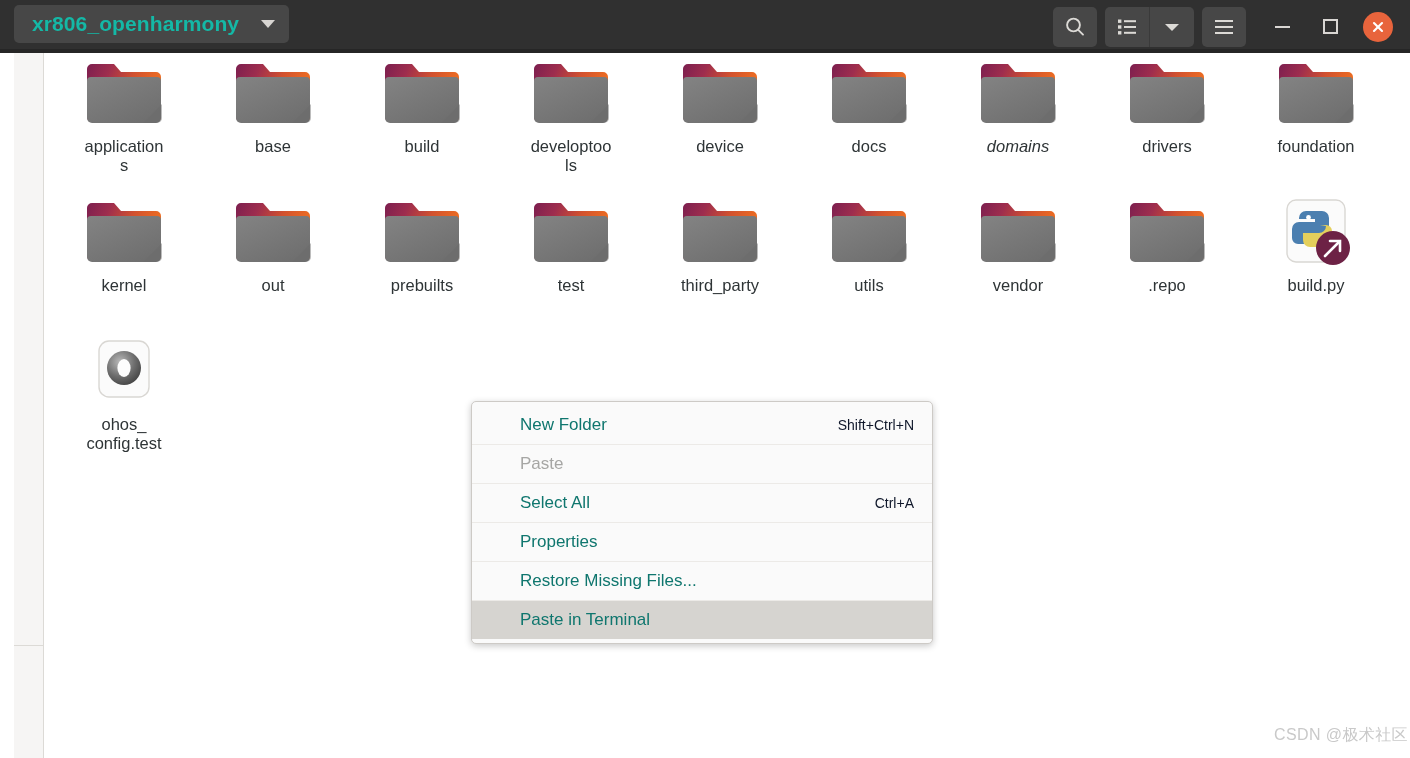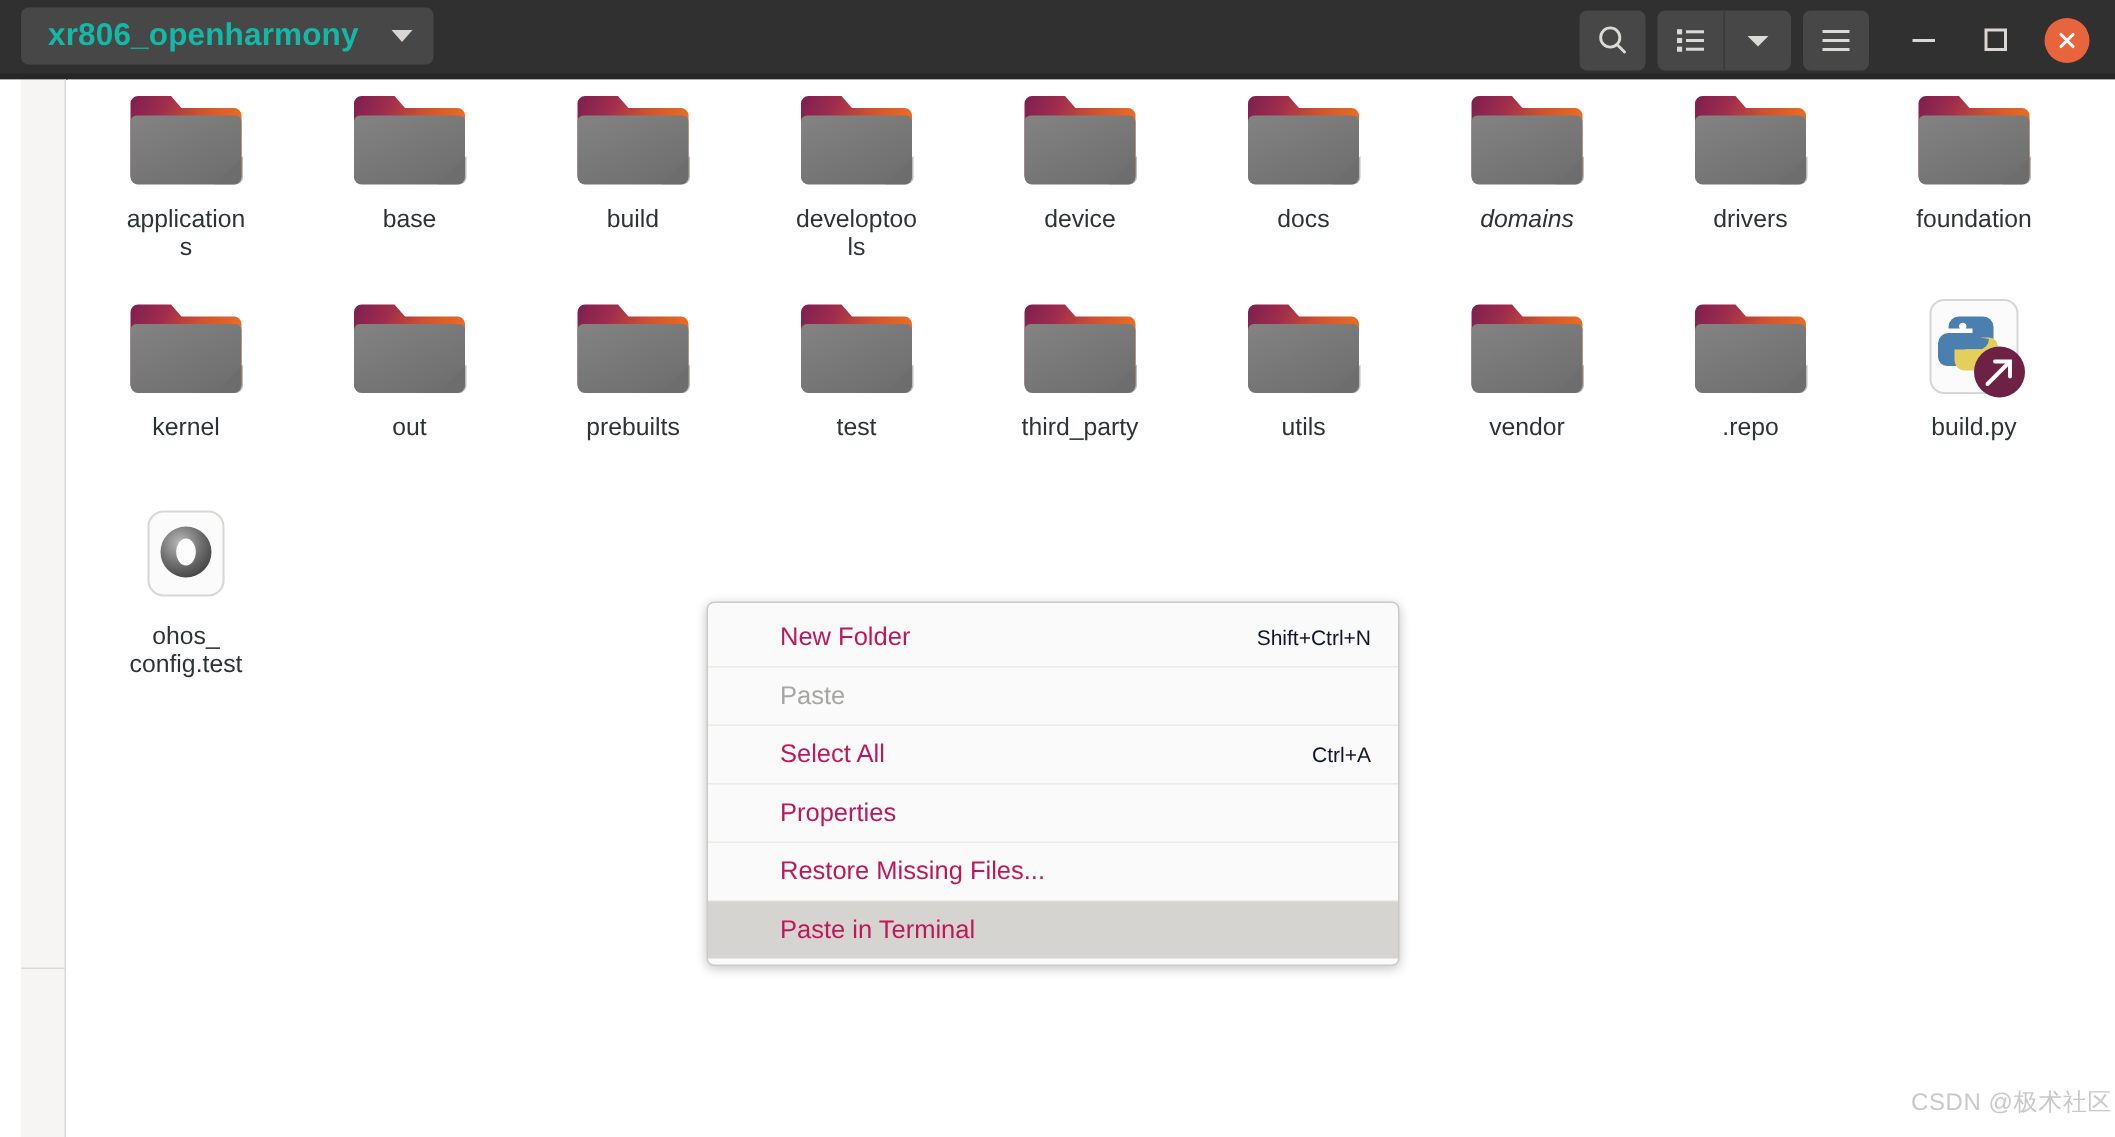--- a/index.html
+++ b/index.html
@@ -223,21 +223,21 @@
     cursor: default;
   }
   .ctx-item + .ctx-item {
     border-top: 1px solid #eceae7;
   }
   .ctx-item.highlight {
     background: #d6d4d0;
   }
   .ctx-label {
     font-size: 17px;
-    color: #be185d;
+    color: #0f766e;
   }
   .ctx-item.disabled .ctx-label {
     color: #a6a6a4;
   }
   .ctx-accel {
     margin-left: auto;
     font-size: 14px;
     color: #0f172a;
     padding-right: 6px;
   }

